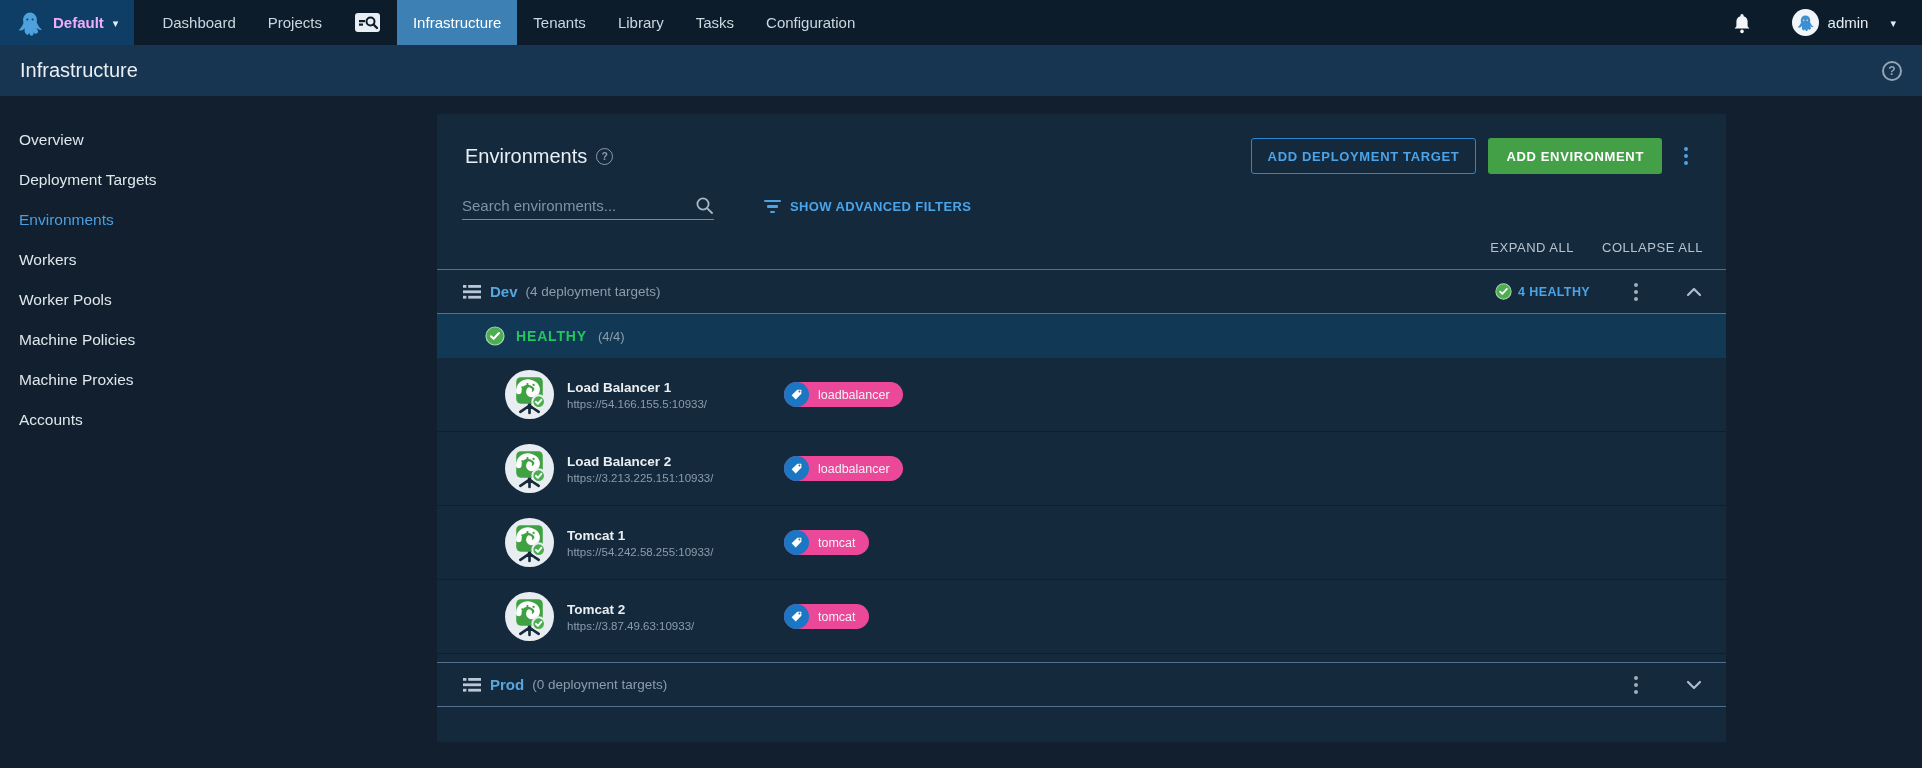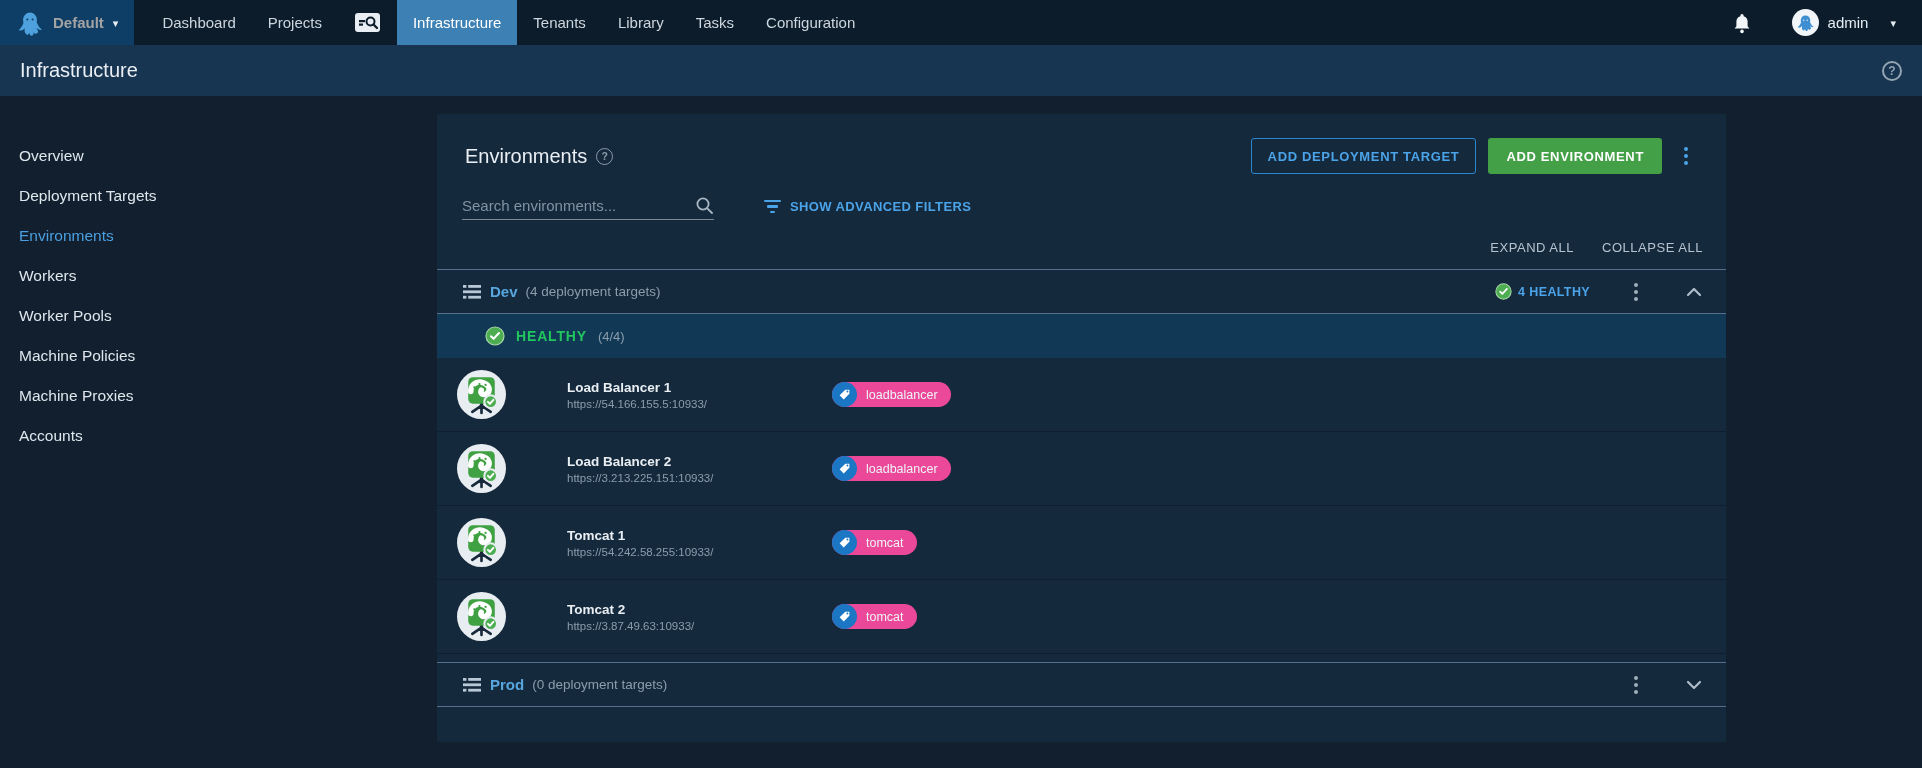--- a/index.html
+++ b/index.html
@@ -3,21 +3,21 @@
 <meta charset="utf-8">
 <style>
   * { box-sizing: border-box; margin: 0; padding: 0; }
   html,body { width:1922px; height:768px; overflow:hidden;
     font-family:"Liberation Sans", sans-serif; background:#111f2e; }
 
   
   .topnav { height:45px; background:#0d1c2b; display:flex; align-items:stretch; }
   .space-chooser { display:flex; align-items:center; gap:9px; padding:0 16px;
     background:#0e3e66; cursor:pointer; }
-  .space-label { color:#a3a3a3; font-size:15px; font-weight:bold; }
+  .space-label { color:#f0abfc; font-size:15px; font-weight:bold; }
   .caret { color:#e6edf3; font-size:11px; padding-top:2px; }
   .nav-items { display:flex; align-items:stretch; margin-left:12px; }
   .nav-item { display:flex; align-items:center; padding:0 16px; color:#ccd6de;
     font-size:15px; text-decoration:none; cursor:pointer; }
   .nav-item.active { background:#3d80b4; color:#fff; }
   .nav-right { margin-left:auto; display:flex; align-items:center; padding-right:26px; }
   .bell { margin-right:40px; cursor:pointer; display:flex; }
   .avatar { width:27px; height:27px; border-radius:50%; background:#f2f6f9;
     display:flex; align-items:center; justify-content:center; }
   .user-label { color:#e6edf3; font-size:15px; margin:0 22px 0 9px; }
@@ -25,21 +25,21 @@
   
   .page-header { height:51px; background:#173450; display:flex; align-items:center;
     padding:0 20px; }
   .page-title { color:#e9eff4; font-size:20px; font-weight:500; }
   .help-circle { margin-left:auto; width:20px; height:20px; border-radius:50%;
     border:2px solid #93a5b2; color:#93a5b2; font-size:12px; font-weight:bold;
     display:flex; align-items:center; justify-content:center; cursor:pointer; }
 
   
   .content { position:relative; height:672px; }
-  .sidebar { position:absolute; left:0; top:16px; width:511px; padding:24px 0 0 19px; }
+  .sidebar { position:absolute; left:0; top:0; width:511px; padding:24px 0 0 19px; }
   .side-item { display:flex; align-items:center; height:40px; color:#dfe7ed;
     font-size:15.5px; cursor:pointer; }
   .side-item.active { color:#4b9fe1; }
 
   .card { position:absolute; left:437px; top:18px; width:1289px; height:628px;
     background:#15293d; }
 
   .card-head { display:flex; align-items:center; padding:24px 28px 0 28px; }
   .card-title { color:#e9eff4; font-size:20px; font-weight:500; }
   .help-sm { width:17px; height:17px; border-radius:50%; border:1.5px solid #8b9dac;
@@ -79,22 +79,22 @@
   .group-right { margin-left:auto; display:flex; align-items:center; gap:34px; }
   .health-badge { display:flex; align-items:center; gap:6px; }
   .health-badge span { color:#4ba3e8; font-size:12.5px; font-weight:bold; letter-spacing:.03em; }
   .chev { display:flex; cursor:pointer; padding:4px; }
 
   .health-row { height:44px; background:#113956; display:flex; align-items:center;
     padding-left:48px; gap:11px; }
   .health-row .hl { color:#22c55e; font-size:14px; font-weight:bold; letter-spacing:.06em; }
   .health-row .hc { color:#8b9dac; font-size:13px; }
 
-  .target-row { height:74px; display:flex; align-items:center; padding-left:20px;
-    border-bottom:1px solid #0e1e2f; cursor:pointer;gap:48px; }
+  .target-row { height:74px; display:flex; align-items:center; padding-left:68px;
+    border-bottom:1px solid #0e1e2f; cursor:pointer; }
   .t-text { margin-left:13px; width:217px; }
   .t-name { color:#e9eef2; font-size:13.5px; font-weight:bold; }
   .t-url  { color:#8b9dac; font-size:11.5px; margin-top:3px; }
   .tag-chip { height:25px; border-radius:13px; background:#ec4899; display:flex;
     align-items:center; padding-right:13px; }
   .tag-ico { width:25px; height:25px; border-radius:50%; background:#1b76c3;
     display:flex; align-items:center; justify-content:center; }
   .tag-label { color:#eef3f6; font-size:12.5px; margin-left:9px; }
 
   .group.collapsed { margin-top:8px; }

